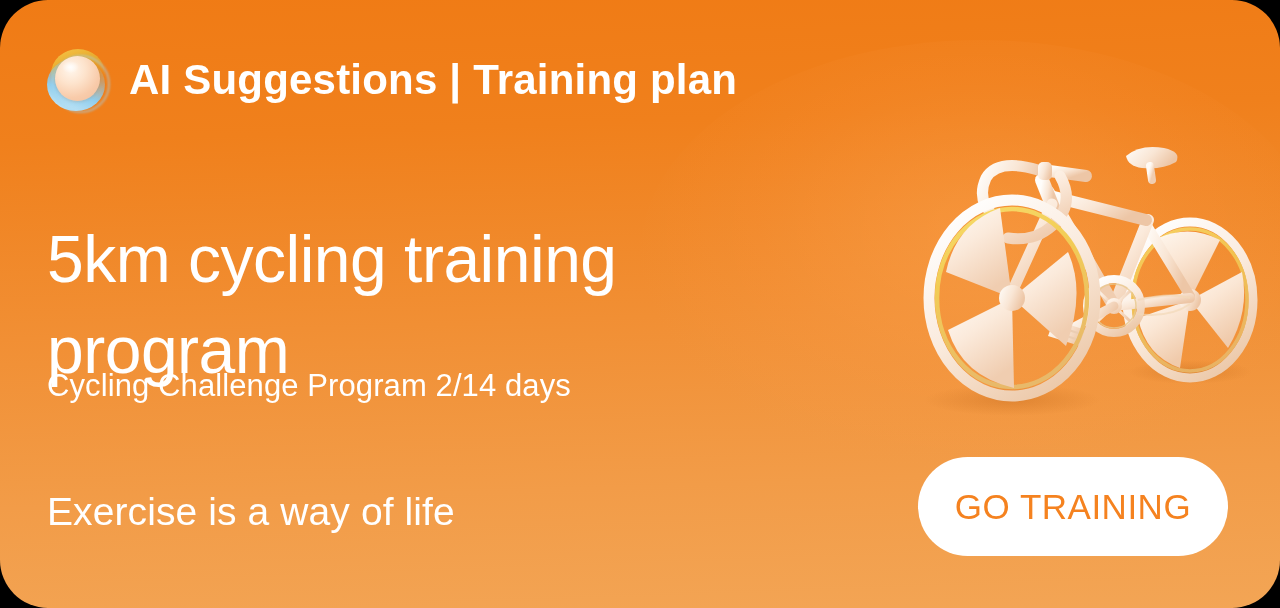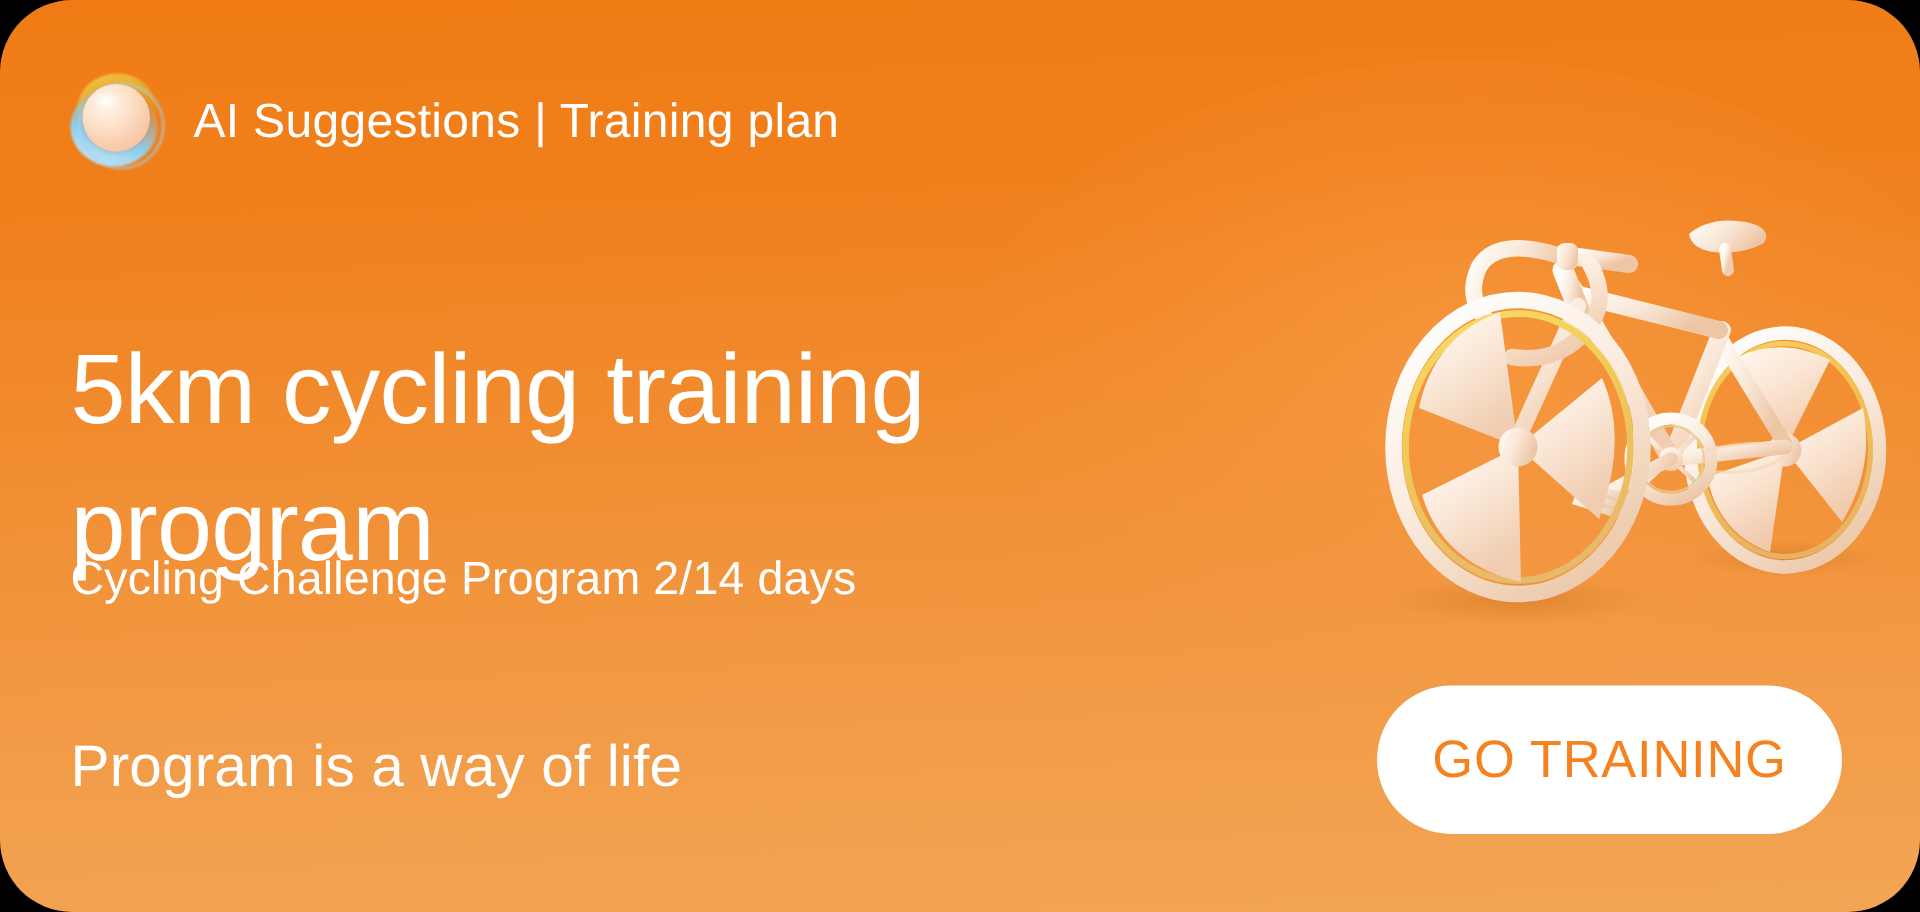--- a/index.html
+++ b/index.html
@@ -89,22 +89,22 @@
   #ai-orb-icon .orb-spec {
     position: absolute;
     left: 15px; top: 12px;
     width: 17px; height: 12px;
     border-radius: 50%;
     background: radial-gradient(ellipse at 50% 50%, rgba(255,255,255,0.9) 0%, rgba(255,255,255,0) 72%);
   }
 
   #header-label {
     color: #FFFFFF;
-    font-size: 32px;
-    font-weight: 400;
+    font-size: 42px;
+    font-weight: 700;
     letter-spacing: 0.2px;
     white-space: nowrap;
     line-height: 1;
   }
 
   
   #headline {
     position: absolute;
     left: 47px;
     top: 170px;
@@ -187,21 +187,21 @@
       <span class="orb-ring-blue"></span>
       <span class="orb-ring-blue2"></span>
       <span class="orb-core"></span>
       <span class="orb-spec"></span>
     </span>
     <span id="header-label">AI Suggestions | Training plan</span>
   </div>
 
   <h1 id="headline">5km cycling training program</h1>
   <div id="subtitle">Cycling Challenge Program 2/14 days</div>
-  <div id="tagline">Program is a way of life</div>
+  <div id="tagline">Exercise is a way of life</div>
 
   <button id="cta-button">GO TRAINING</button>
 
   <div id="bicycle-illustration">
     <svg viewBox="0 0 370 330" xmlns="http://www.w3.org/2000/svg">
       <defs>
         <linearGradient id="gBody" x1="0" y1="0" x2="0.5" y2="1">
           <stop offset="0%" stop-color="#FFFBF6"></stop>
           <stop offset="45%" stop-color="#FBEADB"></stop>
           <stop offset="100%" stop-color="#F0CDB0"></stop>

